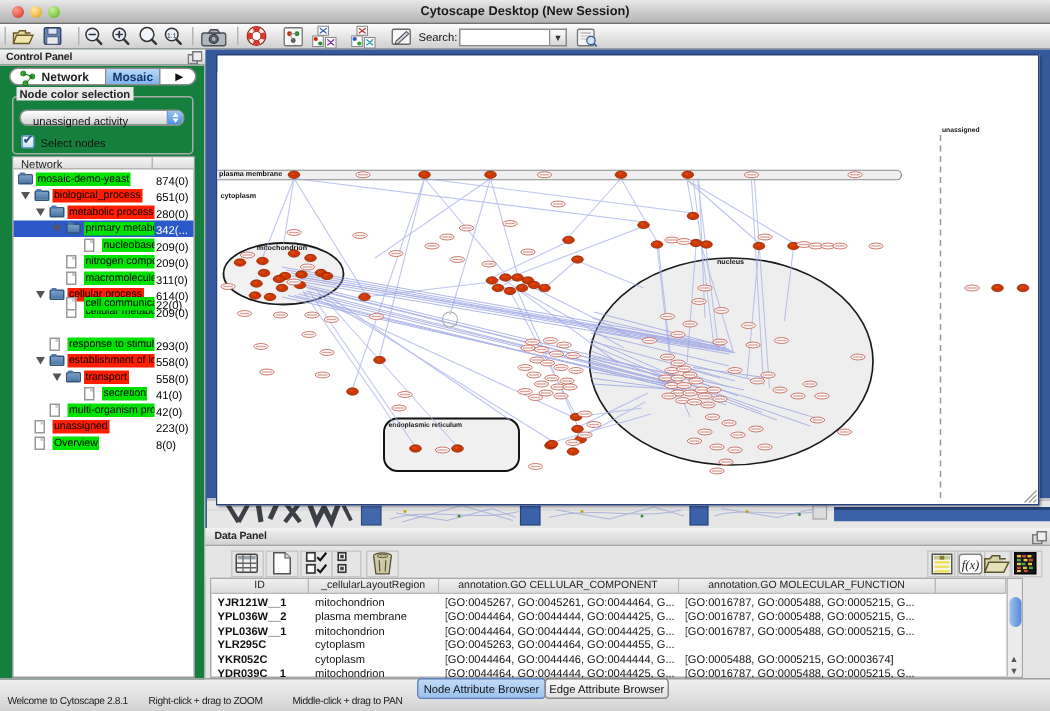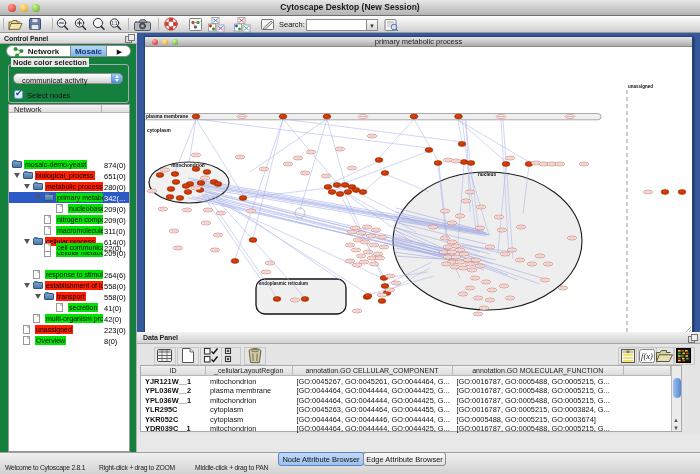--- a/index.html
+++ b/index.html
@@ -32,21 +32,21 @@
 #combo-btn:before{content:"";position:absolute;left:3px;top:1px;border-left:2.5px solid transparent;border-right:2.5px solid transparent;border-bottom:3px solid #fff;}
 #combo-btn:after{content:"";position:absolute;left:3px;bottom:1px;border-left:2.5px solid transparent;border-right:2.5px solid transparent;border-top:3px solid #fff;}
 #checkbox{left:14px;top:57px;width:9px;height:9px;background:linear-gradient(#fdfdfd,#cfe2f7);border:1px solid #6f9bd1;border-radius:2px;}
 #checkbox:before{content:"\2714";position:absolute;left:0px;top:-3px;font-size:9px;color:#1d4f8f;}
 #cb-label{left:27px;top:58px;font-size:7.5px;color:#111;}
 #treebox{left:8px;top:71px;width:122px;height:348px;background:#fff;border:1px solid #9a9a9a;}
 #tree-head{position:absolute;left:0;top:0;width:120px;height:8px;background:linear-gradient(#f6f6f6,#dedede);border-bottom:1px solid #b5b5b5;}
 #tree-head .c1{position:absolute;left:5px;top:0px;font-size:7.5px;color:#222;}
 #tree-head .c2{position:absolute;left:96px;top:0px;font-size:7.5px;color:#222;padding-left:41px;}
 #tree-head .div{position:absolute;left:92px;top:0;width:1px;height:8px;background:#b5b5b5;}
-.trow{position:absolute;left:0;width:120px;height:11px;margin-top:45px;}
+.trow{position:absolute;left:0;width:120px;height:11px;}
 .trow .lbl{position:absolute;top:1px;height:9px;font-size:7px;color:#000;line-height:9px;padding:0 1px;white-space:nowrap;overflow:hidden;}
 .trow .num{position:absolute;left:95px;top:1.5px;font-size:7.5px;color:#000;line-height:9px;white-space:nowrap;}
 .trow .arr{position:absolute;top:3px;width:0;height:0;border-left:3.5px solid transparent;border-right:3.5px solid transparent;border-top:5px solid #555;}
 .g{background:#00e300;}
 .r{background:#ff1f00;}
 .folder{position:absolute;top:2px;width:10px;height:7px;background:linear-gradient(#7aa0c8,#4a77a8);border:1px solid #33557a;border-radius:1px;}
 .folder:before{content:"";position:absolute;left:0px;top:-2px;width:4px;height:2px;background:#4a77a8;border-radius:1px 1px 0 0;}
 .file{position:absolute;top:1px;width:7px;height:9px;background:#fff;border:1px solid #999;}
 .file:before{content:"";position:absolute;right:0;top:0;width:2px;height:2px;background:#ccc;}
 .selrow{background:#2c59c8;}
@@ -57,21 +57,21 @@
 
 #netwin{position:absolute;left:7px;top:3px;width:549px;height:301px;background:#fff;border:1px solid #26427a;box-shadow:1px 1px 2px rgba(0,0,20,.5);}
 #nw-title{position:absolute;left:0;top:0;width:547px;height:10px;background:linear-gradient(#e6e6e6,#c4c4c4 60%,#adadad);border-bottom:1px solid #8a8a8a;}
 #nw-title .title{width:100%;text-align:center;font-size:7.5px;color:#222;line-height:10px;}
 .nlight{position:absolute;top:2px;width:6px;height:6px;border-radius:50%;}
 #nl1{left:7px;background:radial-gradient(circle at 35% 30%,#ffb0a0,#e8564a 60%,#a81e12);}
 #nl2{left:17px;background:radial-gradient(circle at 35% 30%,#ffe9a8,#f2bc4c 60%,#bd8410);}
 #nl3{left:27px;background:radial-gradient(circle at 35% 30%,#d2f2b0,#7cc84e 60%,#3f8a16);}
 #canvas{position:absolute;left:0;top:11px;width:547px;height:288px;background:#fff;}
 
-#dpanel{left:137px;top:332px;width:563px;height:103px;background:#e5e5e5;}
+#dpanel{left:137px;top:352px;width:563px;height:103px;background:#e5e5e5;}
 #dp-head{position:absolute;left:0;top:0;width:563px;height:12px;background:linear-gradient(#f2f2f2,#d2d2d2);border-bottom:1px solid #a8a8a8;}
 #dp-head span{position:absolute;left:6px;top:2px;font-size:7px;font-weight:bold;letter-spacing:-0.1px;color:#222;}
 #dp-toolbar{position:absolute;left:0;top:12px;width:563px;height:21px;background:#e5e5e5;}
 #dp-table{position:absolute;left:3px;top:33px;width:542px;height:67px;background:#fff;border:1px solid #aaa;}
 .dth{position:absolute;top:0;height:10px;background:linear-gradient(#f0f0f0,#dcdcdc);border-right:1px solid #b8b8b8;border-bottom:1px solid #b8b8b8;font-size:7px;color:#222;text-align:center;line-height:9px;overflow:hidden;white-space:nowrap;}
 .dtc{position:absolute;height:9.5px;font-size:7.4px;color:#111;line-height:9.5px;white-space:nowrap;overflow:hidden;}
 #dp-scroll{position:absolute;left:530px;top:0px;width:10px;height:65px;background:#ececec;border-left:1px solid #bbb;}
 #dp-thumb{position:absolute;left:1px;top:12px;width:8px;height:20px;background:linear-gradient(90deg,#9ec0ee,#5588d8);border-radius:4px;}
 
 #statusbar{left:0;top:452px;width:700px;height:22px;background:linear-gradient(#f0f0f0,#d2d2d2);border-top:1px solid #a0a0a0;}
@@ -207,21 +207,21 @@
  </div>
  <svg class="abs" style="left:13px;top:14px" width="12" height="11" viewBox="0 0 12 11">
  <circle cx="2.5" cy="2" r="1.7" fill="#2fae2f" stroke="#1a6a1a" stroke-width="0.5"></circle>
  <circle cx="8.5" cy="4" r="1.7" fill="#2fae2f" stroke="#1a6a1a" stroke-width="0.5"></circle>
  <circle cx="4" cy="8.5" r="1.7" fill="#2fae2f" stroke="#1a6a1a" stroke-width="0.5"></circle>
  <path d="M2.5 2 L8.5 4 L4 8.5" fill="none" stroke="#1a6a1a" stroke-width="0.7"></path>
 </svg>
  <div id="groupbox" class="abs"></div>
  <div id="groupbox-label" class="abs">Node color selection</div>
  <div id="combo" class="abs">
-      <span>communicat activity</span>
+      <span>unassigned activity</span>
       <div id="combo-btn"></div>
     </div>
  <div id="checkbox" class="abs"></div>
  <div id="cb-label" class="abs">Select nodes</div>
  <div id="treebox" class="abs">
    <div id="tree-head">
         <span class="c1">Network</span>
         <span class="c2">Nodes</span>
         <div class="div"></div>
       </div>
@@ -275,21 +275,21 @@
         <div class="num" style="">209(0)</div>
       </div>
 <div class="trow" style="top:92px;">
         <div class="file" style="left:35px;"></div>
         <div class="lbl g" style="left:47px;max-width:47px;">cell communicat</div>
         <div class="num" style="">22(0)</div>
       </div>
 <div class="trow" style="top:119px;">
         <div class="file" style="left:24px;"></div>
         <div class="lbl g" style="left:36px;max-width:58px;">response to stimul</div>
-        <div class="num" style="">264(6)</div>
+        <div class="num" style="">293(0)</div>
       </div>
 <div class="trow" style="top:130px;">
         <div class="arr" style="left:15px;"></div>
         <div class="folder" style="left:24px;"></div>
         <div class="lbl r" style="left:36px;max-width:58px;">establishment of lo</div>
         <div class="num" style="">558(0)</div>
       </div>
 <div class="trow" style="top:141px;">
         <div class="arr" style="left:26px;"></div>
         <div class="folder" style="left:35px;"></div>
@@ -350,26 +350,20 @@
 <rect x="418" y="6" width="144" height="9.5" fill="#3a62a8"></rect>
 <rect x="418" y="6" width="144" height="2" fill="#26427a"></rect>
 <circle cx="132" cy="9" r="1" fill="#c8a000"></circle>
         <circle cx="168" cy="12" r="1" fill="#3a8a3a"></circle>
 <circle cx="250" cy="9" r="1" fill="#c8a000"></circle>
         <circle cx="290" cy="12" r="1" fill="#3a8a3a"></circle>
 <circle cx="360" cy="9" r="1" fill="#c8a000"></circle>
         <circle cx="395" cy="11" r="1" fill="#3a8a3a"></circle>
 </svg></div>
  <div id="netwin">
-   <div id="nw-title">
-        <div class="title">primary metabolic process</div>
-     <div class="nlight" id="nl1"></div>
-        <div class="nlight" id="nl2"></div>
-        <div class="nlight" id="nl3"></div>
-   </div>
    <div id="canvas"><svg width="547" height="288" viewBox="0 0 547 288">
           <rect x="-5" y="65.5" width="461" height="6.3" rx="3.1" fill="#efefef" stroke="#8a8a8a" stroke-width="0.7"></rect>
           <text x="1" y="69.6" font-size="4.8" font-weight="bold" fill="#111">plasma membrane</text>
           <text x="2" y="84" font-size="4.8" font-weight="bold" fill="#111">cytoplasm</text>
           <ellipse cx="44" cy="134.5" rx="40" ry="20.5" fill="#f1f1f1" stroke="#1a1a1a" stroke-width="1.2"></ellipse>
           <text x="43" y="118.5" font-size="4.8" font-weight="bold" fill="#111" text-anchor="middle">mitochondrion</text>
           <ellipse cx="342.5" cy="193" rx="94.5" ry="69" fill="#eeeeee" stroke="#1a1a1a" stroke-width="1.1"></ellipse>
           <text x="342" y="128" font-size="4.8" font-weight="bold" fill="#111" text-anchor="middle">nucleus</text>
           <rect x="111" y="231" width="90" height="35" rx="9" fill="#f0f0f0" stroke="#111" stroke-width="1.3"></rect>
           <text x="114" y="236.5" font-size="4.5" font-weight="bold" fill="#111">endoplasmic reticulum</text>
@@ -938,21 +932,20 @@
 <div class="dtc" style="left:69px;top:20.4px;width:81.5px;">plasma membrane</div>
 <div class="dtc" style="left:155.5px;top:20.4px;width:155.0px;">[GO:0044464, GO:0044444, GO:0044425, G...</div>
 <div class="dtc" style="left:315.5px;top:20.4px;width:166.5px;">[GO:0016787, GO:0005488, GO:0005215, G...</div>
 <div class="dtc" style="left:4px;top:29.799999999999997px;width:60px;font-weight:bold;">YPL036W__1</div>
 <div class="dtc" style="left:69px;top:29.799999999999997px;width:81.5px;">mitochondrion</div>
 <div class="dtc" style="left:155.5px;top:29.799999999999997px;width:155.0px;">[GO:0044464, GO:0044444, GO:0044425, G...</div>
 <div class="dtc" style="left:315.5px;top:29.799999999999997px;width:166.5px;">[GO:0016787, GO:0005488, GO:0005215, G...</div>
 <div class="dtc" style="left:4px;top:39.199999999999996px;width:60px;font-weight:bold;">YLR295C</div>
 <div class="dtc" style="left:69px;top:39.199999999999996px;width:81.5px;">cytoplasm</div>
 <div class="dtc" style="left:155.5px;top:39.199999999999996px;width:155.0px;">[GO:0045263, GO:0044464, GO:0044455, G...</div>
-<div class="dtc" style="left:315.5px;top:39.199999999999996px;width:166.5px;">[GO:0016787, GO:0005215, GO:0003824, G...</div>
 <div class="dtc" style="left:4px;top:48.599999999999994px;width:60px;font-weight:bold;">YKR052C</div>
 <div class="dtc" style="left:69px;top:48.599999999999994px;width:81.5px;">cytoplasm</div>
 <div class="dtc" style="left:155.5px;top:48.599999999999994px;width:155.0px;">[GO:0044464, GO:0044446, GO:0044444, G...</div>
 <div class="dtc" style="left:315.5px;top:48.599999999999994px;width:166.5px;">[GO:0005488, GO:0005215, GO:0003674]</div>
 <div class="dtc" style="left:4px;top:57.99999999999999px;width:60px;font-weight:bold;">YDR039C__1</div>
 <div class="dtc" style="left:69px;top:57.99999999999999px;width:81.5px;">mitochondrion</div>
 <div class="dtc" style="left:155.5px;top:57.99999999999999px;width:155.0px;">[GO:0044464, GO:0044444, GO:0044425, G...</div>
 <div class="dtc" style="left:315.5px;top:57.99999999999999px;width:166.5px;">[GO:0016787, GO:0005488, GO:0005215, G...</div>
    <div id="dp-scroll">
         <div id="dp-thumb"></div>

